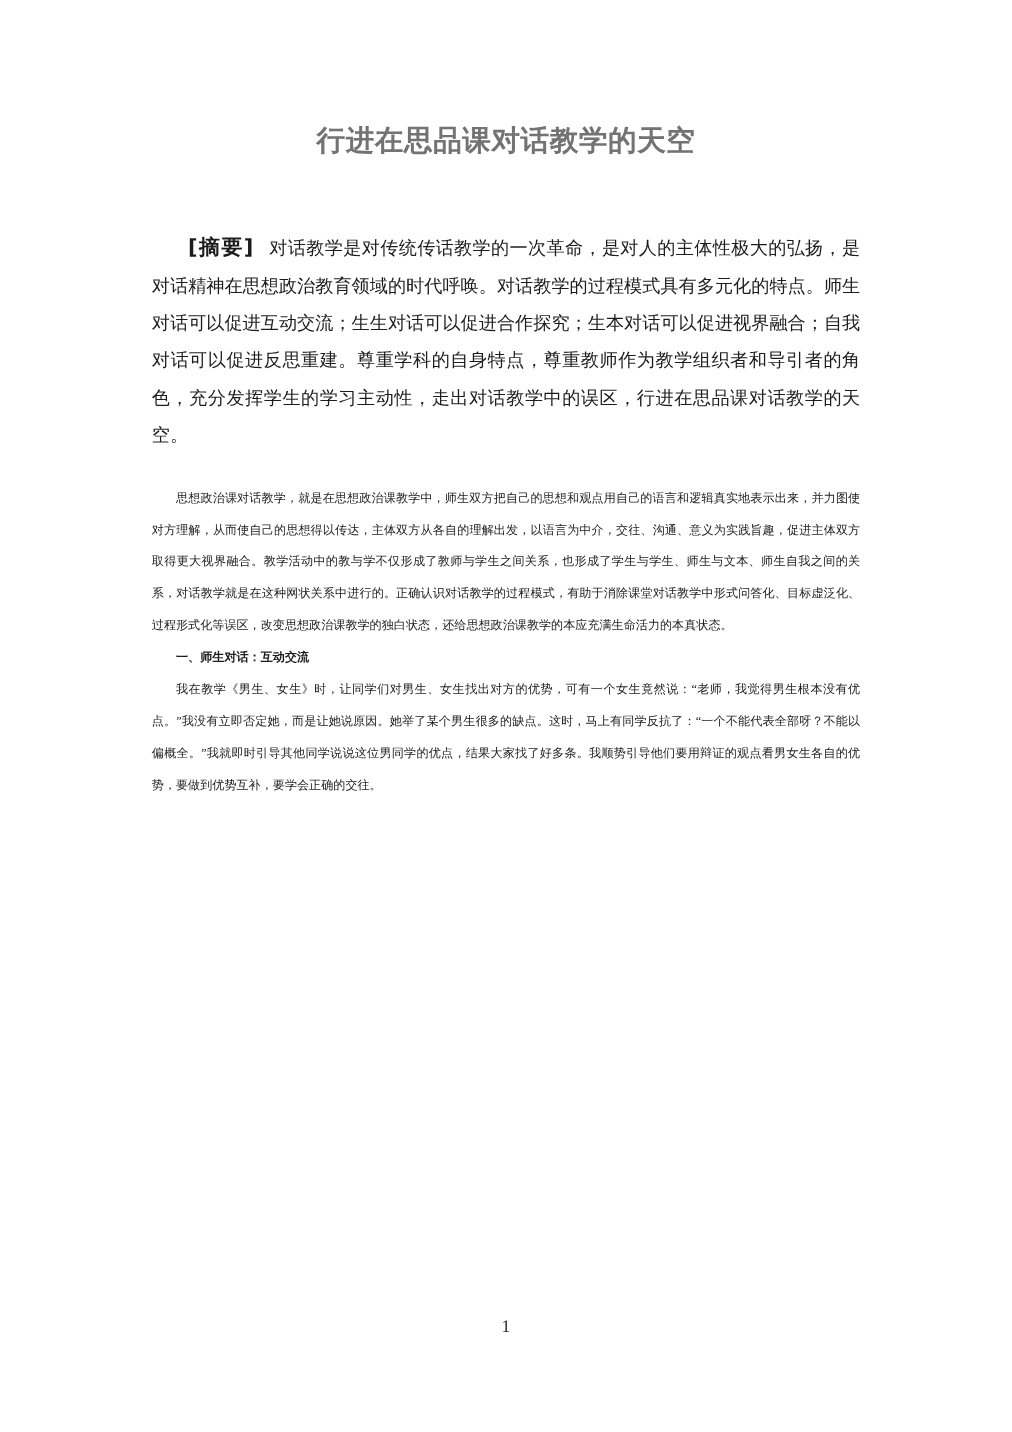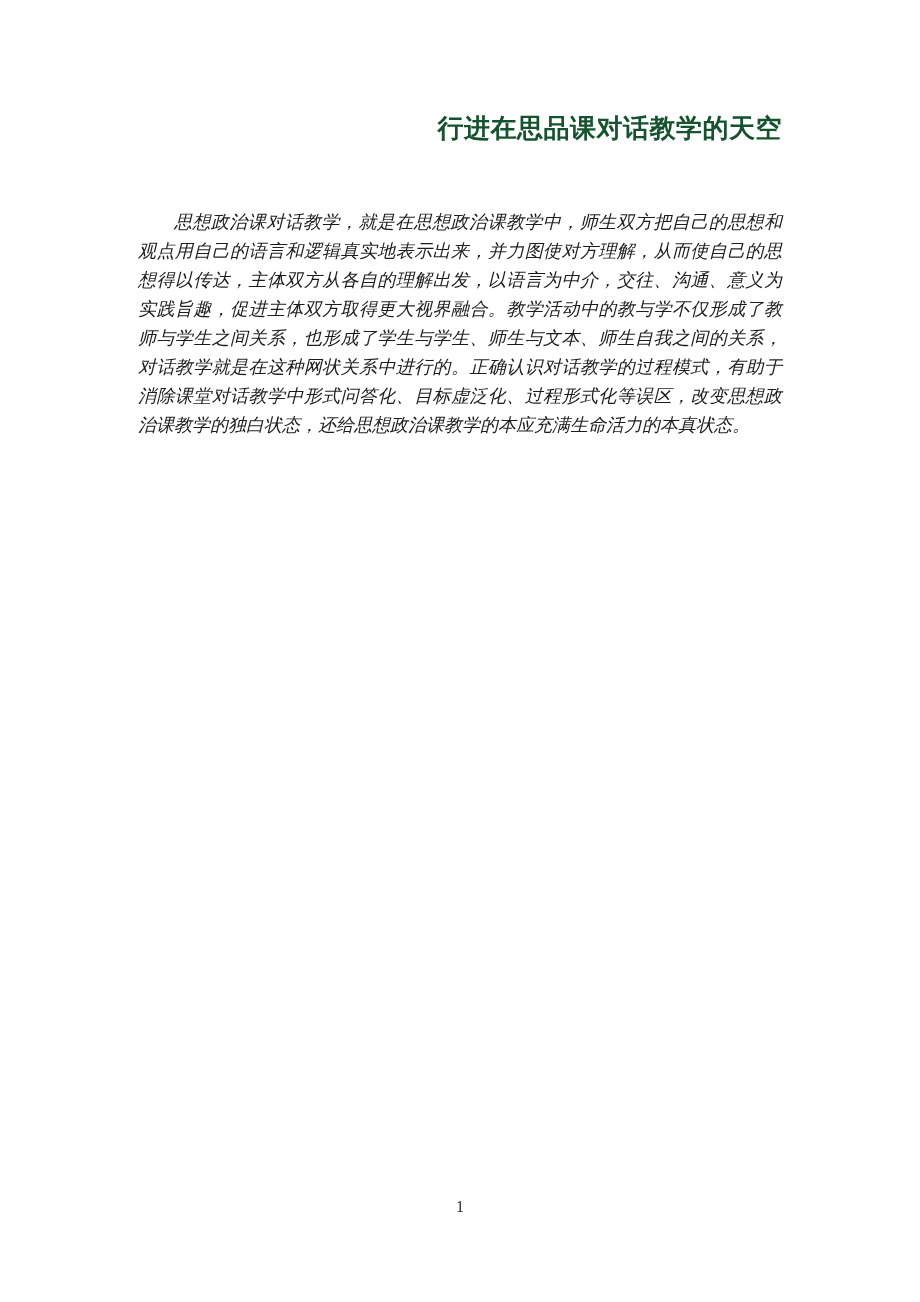--- a/index.html
+++ b/index.html
@@ -15,27 +15,27 @@
     font-family: "Liberation Serif", serif;
     overflow: hidden;
   }
   .content {
     width: 644px;
     margin: 0 auto;
   }
   .doc-title {
     margin: 0;
     padding-top: 108px;
-    text-align: right;
+    text-align: center;
     font-family: "DejaVu Sans", "Liberation Sans", sans-serif;
     font-weight: bold;
     font-size: 26px;
     line-height: 40px;
     letter-spacing: 0.5px;
-    color: #14532d;
+    color: #737373;
   }
   .abstract-block {
     margin-top: 60px;
     font-family: "DejaVu Sans", "Liberation Sans", sans-serif;
     font-size: 16.5px;
     line-height: 34px;
     text-align: justify;
   }
   .abstract-block p {
     margin: 0;
@@ -50,25 +50,25 @@
   .keywords-line {
     text-indent: 2em;
   }
   .keyword {
     margin-right: 2em;
   }
   .keyword:last-child {
     margin-right: 0;
   }
   .article {
+    margin-top: 26px;
     font-family: "Liberation Serif", "DejaVu Serif", serif;
-    font-size: 18px;
+    font-size: 11px;
     line-height: 29px;
     text-align: justify;
-    font-style: italic;
   }
   .article p {
     margin: 0;
     text-indent: 2em;
   }
   .article p.heading {
     font-weight: bold;
     text-align: left;
   }
   .page-footer {
@@ -83,22 +83,25 @@
   }
 </style>
 </head>
 <body>
 
 <div class="content">
 
   <h1 class="doc-title">行进在思品课对话教学的天空</h1>
 
   <div class="abstract-block">
+    <p><span class="inline-label">[摘要]</span><span>对话教学是对传统传话教学的一次革命，是对人的主体性极大的弘扬，是对话精神在思想政治教育领域的时代呼唤。对话教学的过程模式具有多元化的特点。师生对话可以促进互动交流；生生对话可以促进合作探究；生本对话可以促进视界融合；自我对话可以促进反思重建。尊重学科的自身特点，尊重教师作为教学组织者和导引者的角色，充分发挥学生的学习主动性，走出对话教学中的误区，行进在思品课对话教学的天空。</span></p>
 
   </div>
 
   <div class="article">
       <p class="para">思想政治课对话教学，就是在思想政治课教学中，师生双方把自己的思想和观点用自己的语言和逻辑真实地表示出来，并力图使对方理解，从而使自己的思想得以传达，主体双方从各自的理解出发，以语言为中介，交往、沟通、意义为实践旨趣，促进主体双方取得更大视界融合。教学活动中的教与学不仅形成了教师与学生之间关系，也形成了学生与学生、师生与文本、师生自我之间的关系，对话教学就是在这种网状关系中进行的。正确认识对话教学的过程模式，有助于消除课堂对话教学中形式问答化、目标虚泛化、过程形式化等误区，改变思想政治课教学的独白状态，还给思想政治课教学的本应充满生命活力的本真状态。</p>
+      <p class="heading">一、师生对话：互动交流</p>
+      <p class="para">我在教学《男生、女生》时，让同学们对男生、女生找出对方的优势，可有一个女生竟然说：“老师，我觉得男生根本没有优点。”我没有立即否定她，而是让她说原因。她举了某个男生很多的缺点。这时，马上有同学反抗了：“一个不能代表全部呀？不能以偏概全。”我就即时引导其他同学说说这位男同学的优点，结果大家找了好多条。我顺势引导他们要用辩证的观点看男女生各自的优势，要做到优势互补，要学会正确的交往。</p>
     </div>
 
 </div>
 
 <div class="page-footer">1</div>
 
 </body></html>

